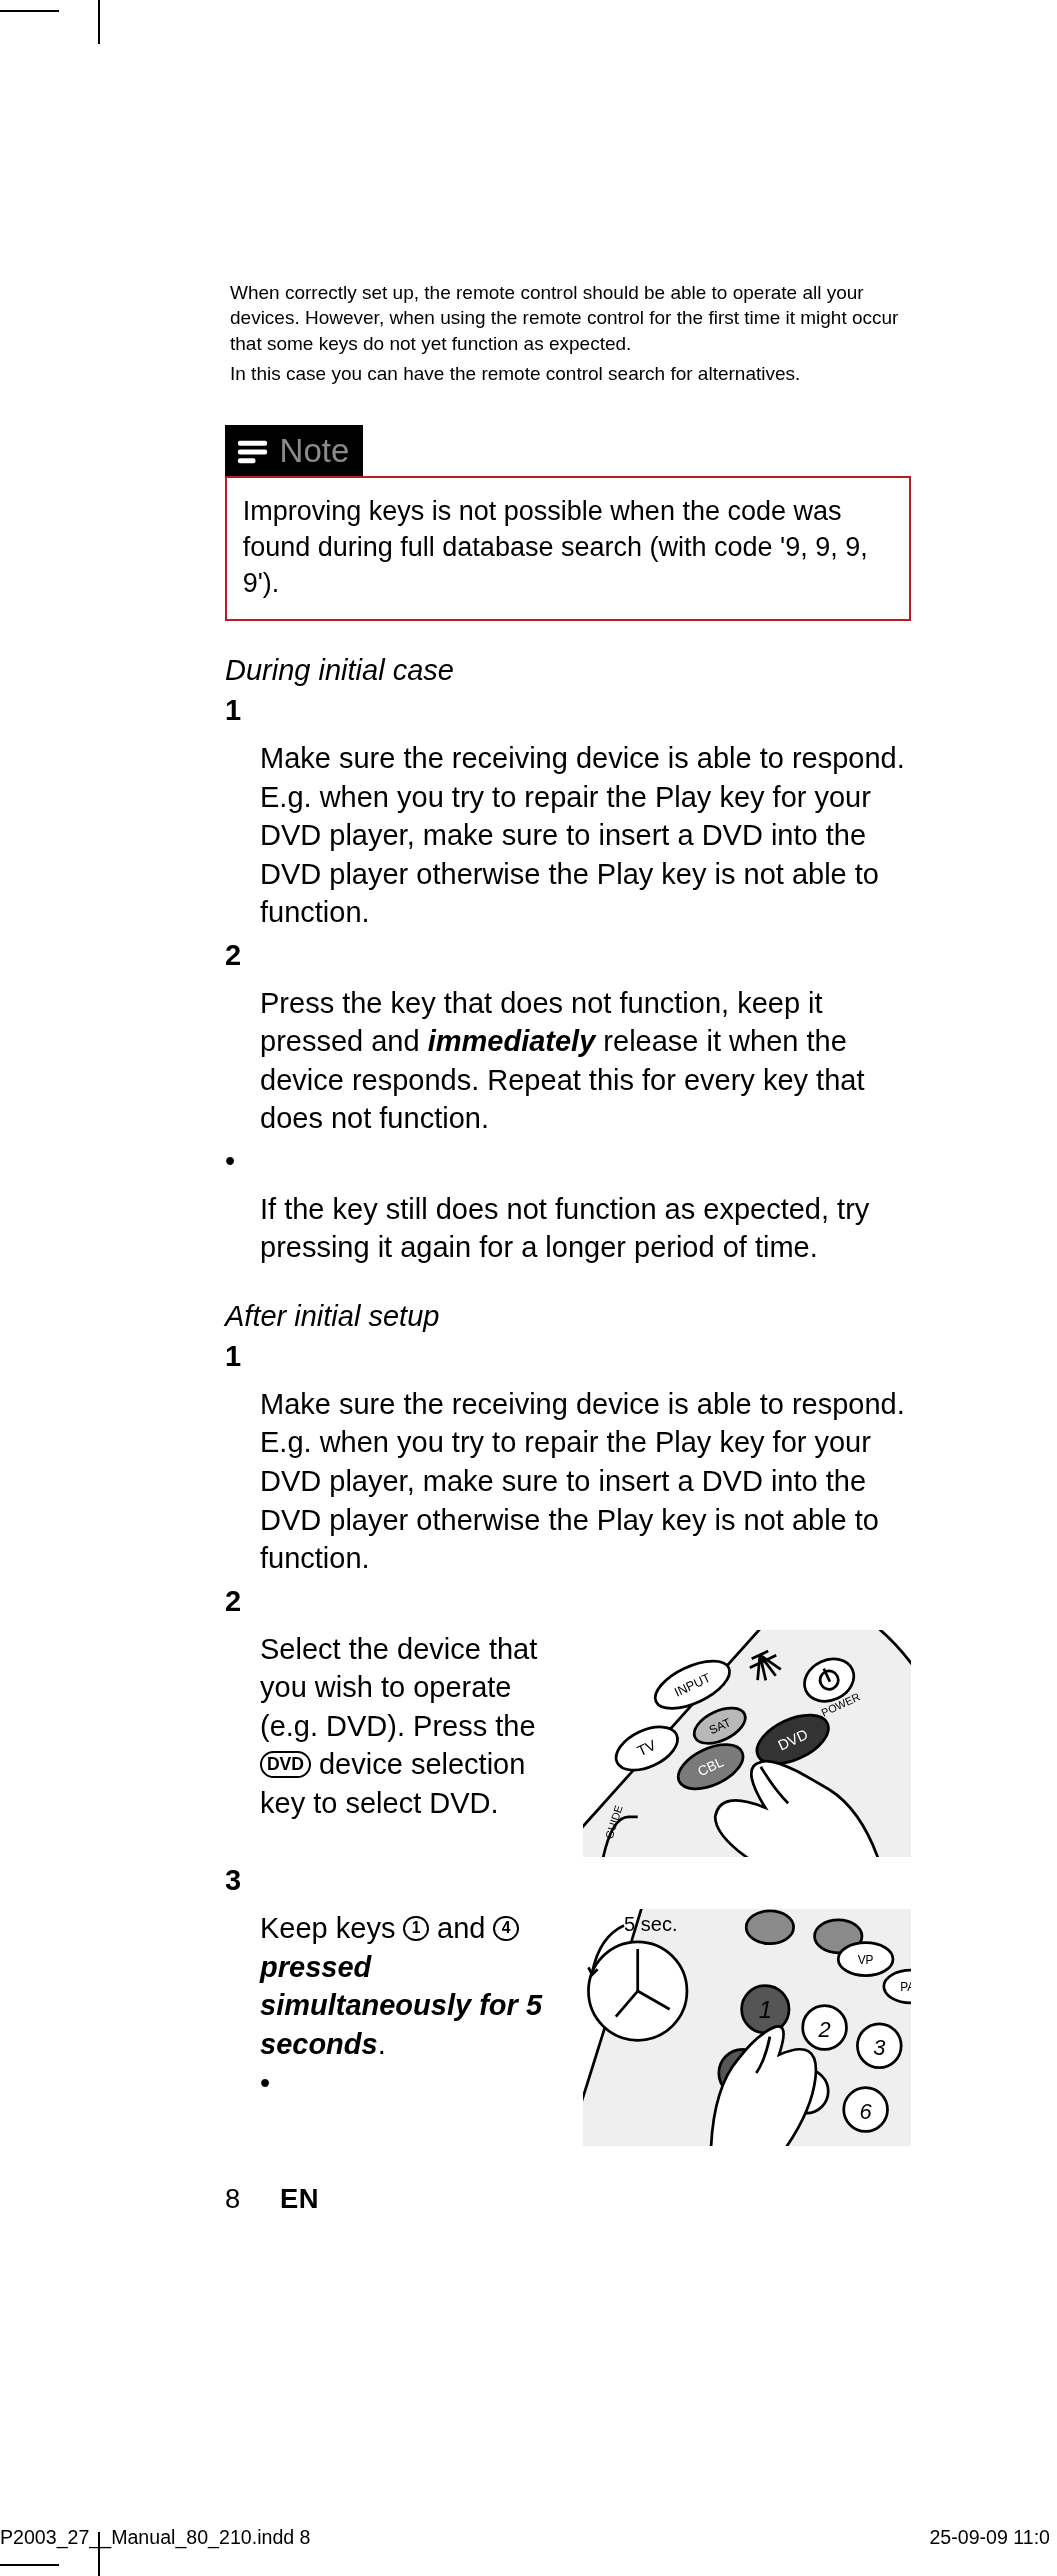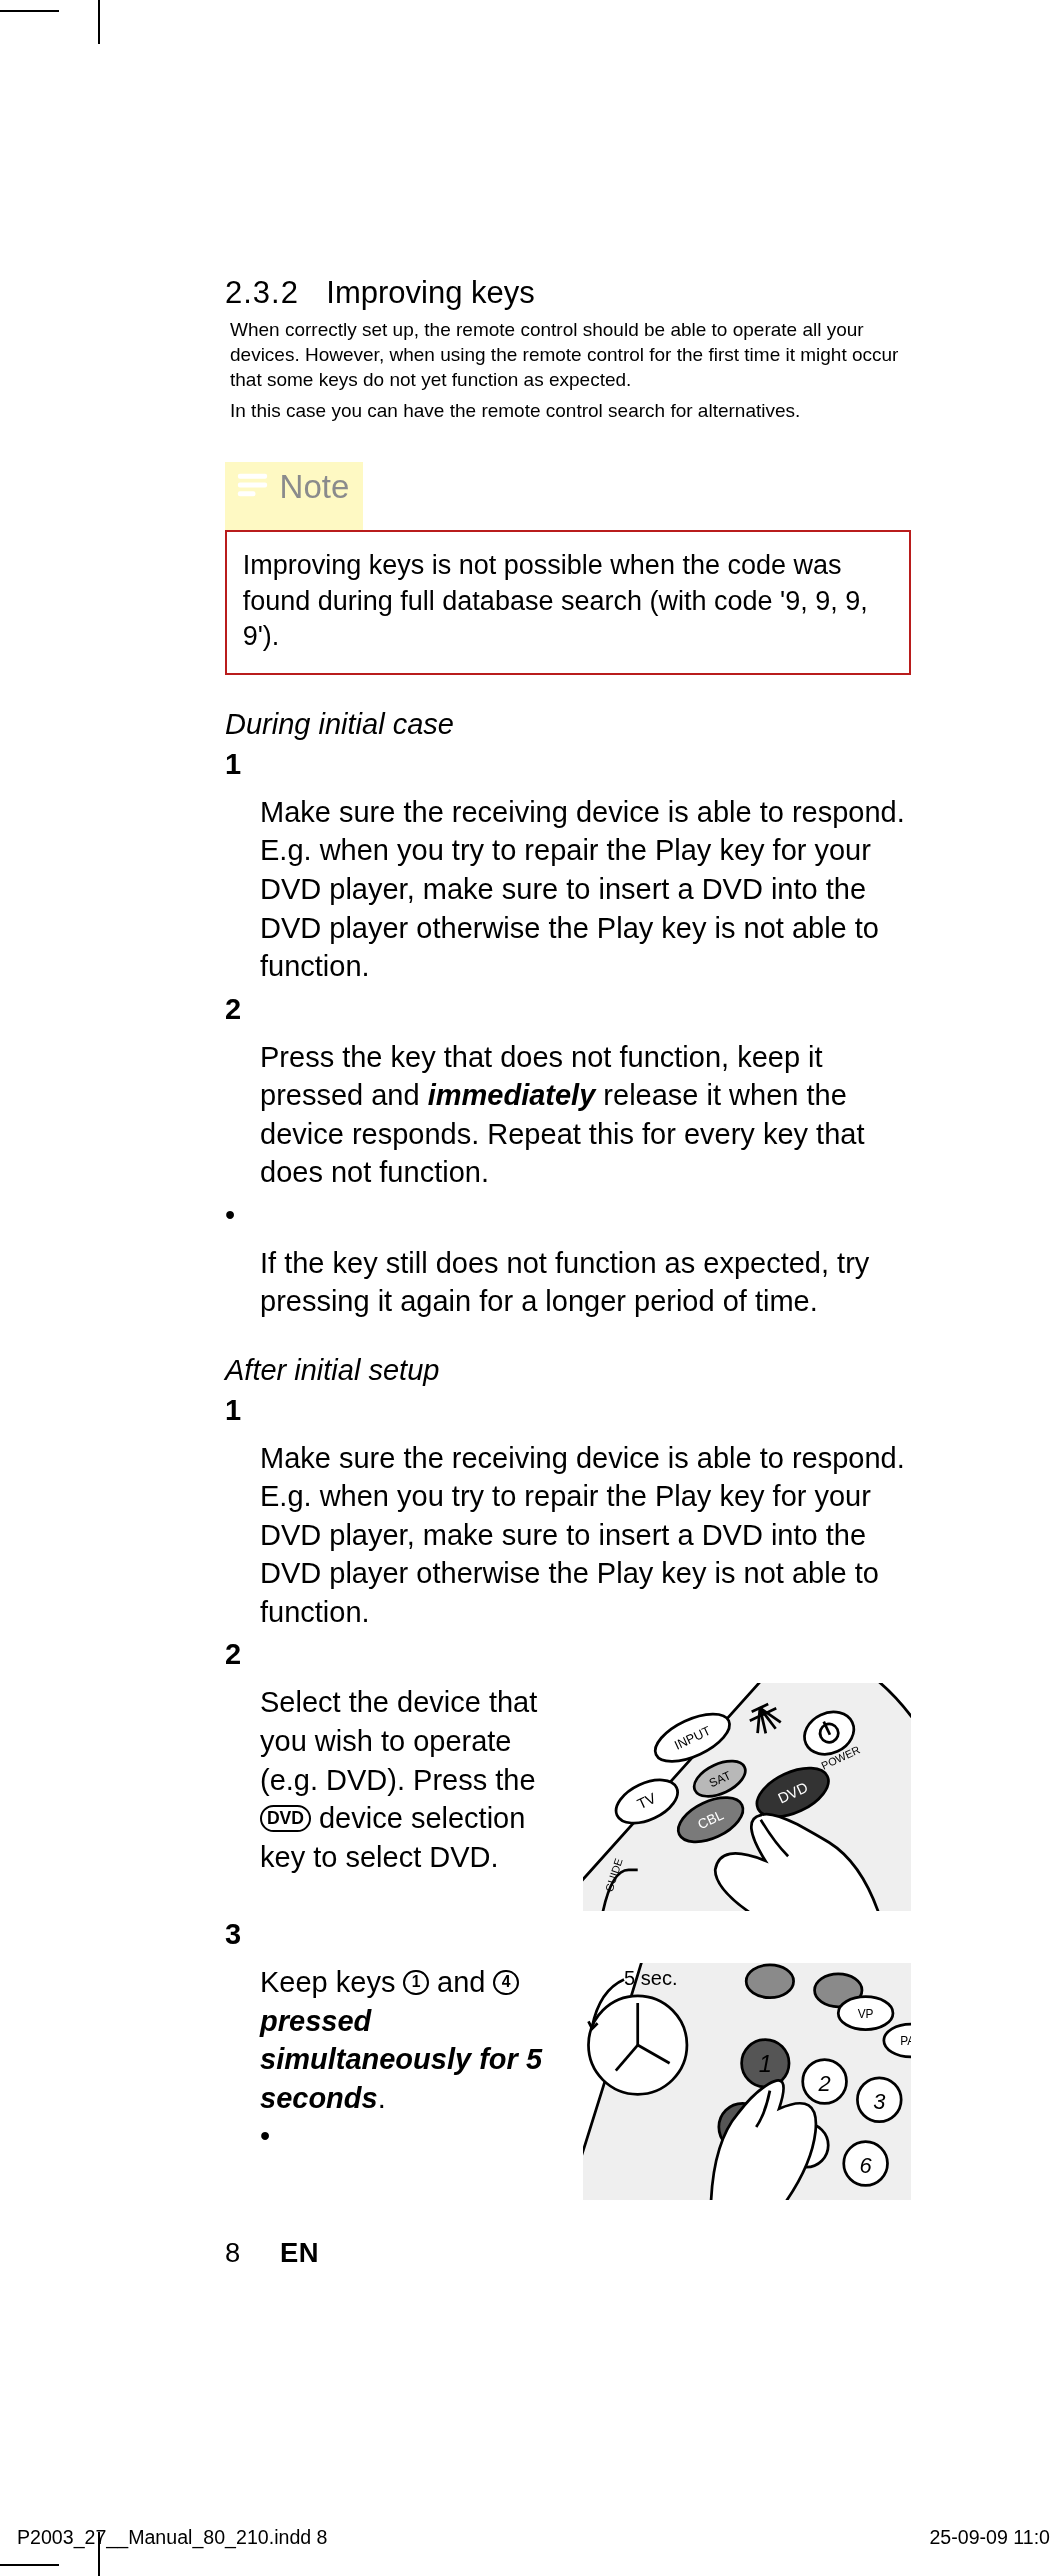--- a/index.html
+++ b/index.html
@@ -48,24 +48,24 @@
 
   p.body {
     margin: 5px;
     font-size: 19px;
     line-height: 1.33;
   }
 
   .note-container { margin-top: 39px; }
   .note-tab {
     display: inline-flex;
-    align-items: flex-start;
-    background: #fef9c3;
+    align-items: flex-end;
+    background: #000000;
     padding: 5.9px 13.7px 5.9px 9.8px;
-    height: 68px;
+    height: 51px;
     box-sizing: border-box;
   }
   .note-tab .title {
     margin-left: 9.8px;
     font-size: 33px;
     color: #8a8b8c;
   }
   .note-tab svg { display:block; }
   .note-body {
     border: 2px solid #b91c1c;
@@ -171,36 +171,33 @@
   }
   .footer-row .pg { width: 55px; }
   .footer-row .lang { font-weight: 600; letter-spacing: 0.5px; }
 
   .print-meta {
     position: absolute;
     bottom: 27.4px;
     font-size: 19.6px;
     color: #000;
   }
-  .print-meta.left { left: 17px; }
+  .print-meta.left { left: 0; }
   .print-meta.right { right: 8px; text-align: right; }
 </style>
 </head>
 <body>
 
 <div class="crop-mark cm-top-h"></div>
 <div class="crop-mark cm-top-v"></div>
 <div class="crop-mark cm-bot-h"></div>
 <div class="crop-mark cm-bot-v"></div>
 
 <div class="page">
 
-  <h2 class="section-heading">
-    <span class="num">2.3.2</span><b class="title">Improving keys</b>
-  </h2>
   <p class="body">When correctly set up, the remote control should be able to operate all your devices. However, when using the remote control for the first time it might occur that some keys do not yet function as expected.</p>
   <p class="body">In this case you can have the remote control search for alternatives.</p>
 
   <div class="note-container">
     <div class="note-tab">
       <svg width="35" height="35" viewBox="0 0 36 36">
         <rect x="3" y="6" width="30" height="5" rx="2" fill="#fff"></rect>
         <rect x="3" y="15" width="30" height="5" rx="2" fill="#fff"></rect>
         <rect x="3" y="24" width="18" height="5" rx="2" fill="#fff"></rect>
       </svg>

